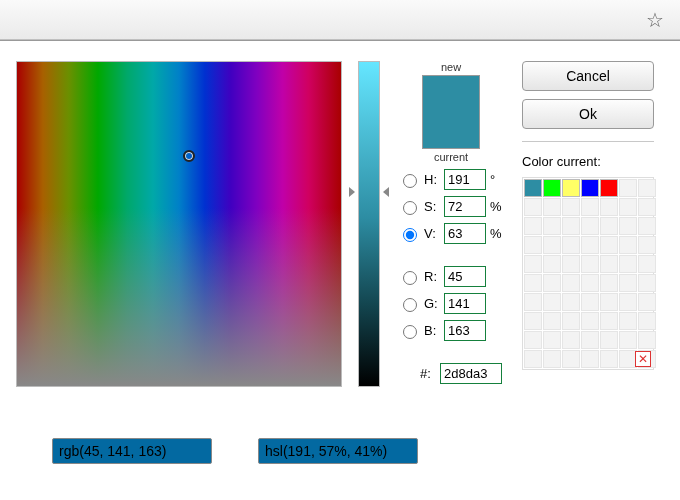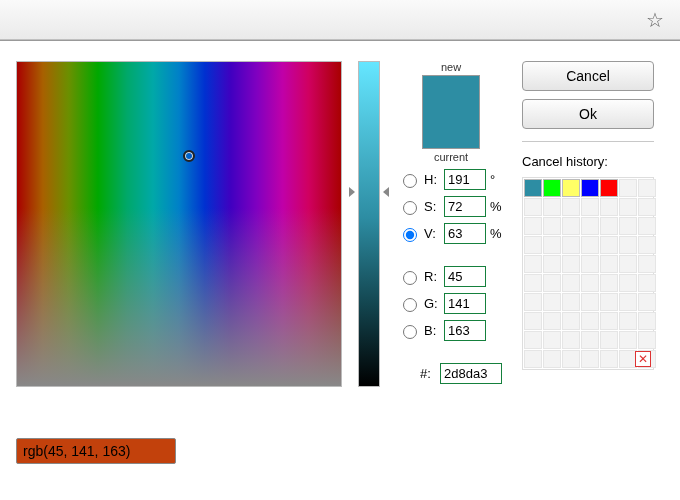--- a/index.html
+++ b/index.html
@@ -176,21 +176,22 @@
     left: 16px;
     top: 438px;
     display: flex;
     gap: 10px;
   }
   .bottom-inputs input {
     font-size: 14px;
     padding: 4px 6px;
     border: 1px solid #888;
     border-radius: 2px;
-    background: #c2410c;
+    background: #0369a1;
+    margin-left: 36px;
   }
   .bottom-inputs input.rgb { width: 160px; }
   .bottom-inputs input.hsl { width: 160px; }
 </style>
 </head>
 <body>
 
 <div class="browser-bar">
   <span class="star-icon">☆</span>
 </div>
@@ -258,21 +259,21 @@
         <span class="lbl">#:</span>
         <input type="text" value="2d8da3" style="">
       </div>
     </div>
   </div>
 
   <div class="right-col">
     <button class="btn">Cancel</button>
     <button class="btn">Ok</button>
     <div class="rule"></div>
-    <div class="hist-label">Cancel history:</div>
+    <div class="hist-label">Color current:</div>
     <div class="hist-grid">
 
       <div class="hist-cell filled" style="background: rgb(45, 141, 163);"></div>
         <div class="hist-cell filled" style="background: rgb(0, 255, 0);"></div>
         <div class="hist-cell filled" style="background: rgb(255, 255, 102);"></div>
         <div class="hist-cell filled" style="background: rgb(0, 0, 255);"></div>
         <div class="hist-cell filled" style="background: rgb(255, 0, 0);"></div>
         <div class="hist-cell"></div>
         <div class="hist-cell"></div>
         <div class="hist-cell"></div>
@@ -339,13 +340,14 @@
         <div class="hist-cell"></div>
         <div class="hist-cell"></div>
         <div class="hist-del">✕</div>
     </div>
   </div>
 
 </div>
 
 <div class="bottom-inputs">
   <input type="text" class="rgb" value="rgb(45, 141, 163)" style="">
+  <input type="text" class="hsl" value="hsl(191, 57%, 41%)" style="">
 </div>
 
 </body></html>

